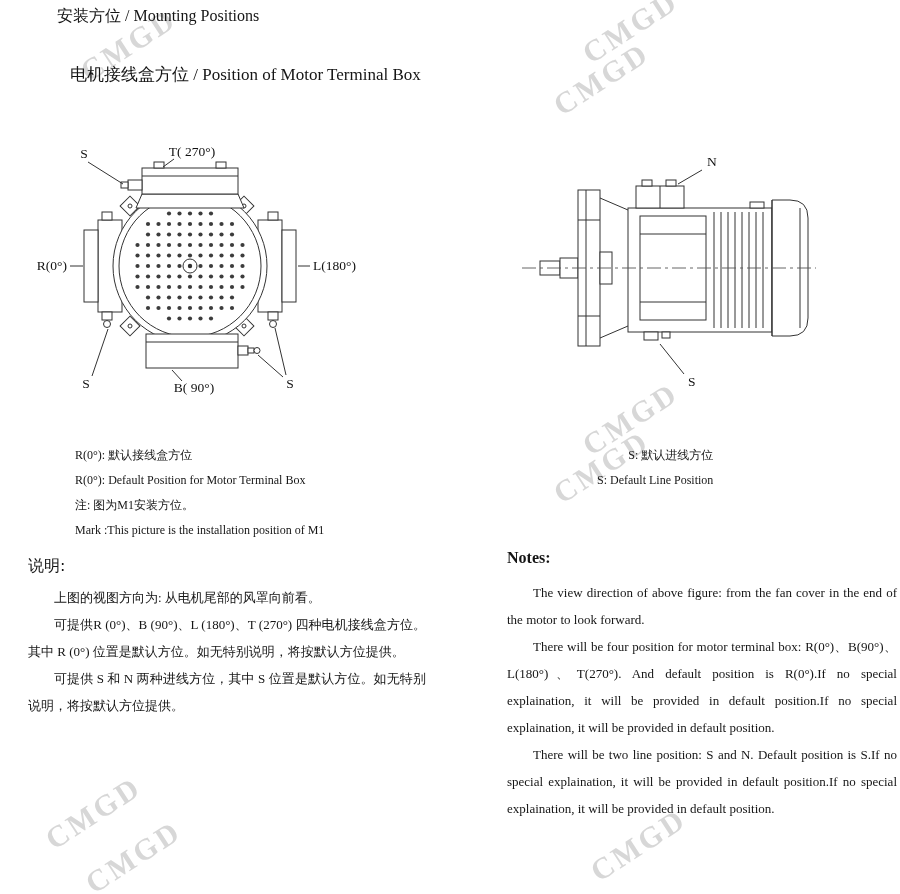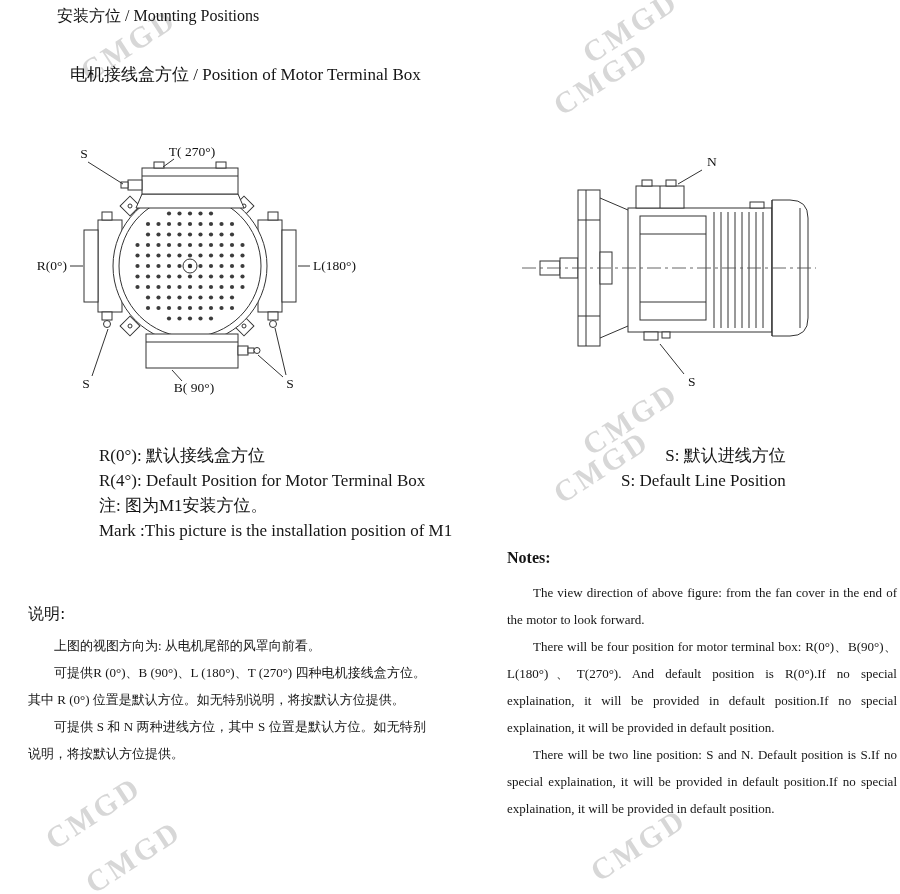--- a/index.html
+++ b/index.html
@@ -20,24 +20,24 @@
   .subtitle { position:absolute; left:70px; top:63px; font-size:17px; white-space:nowrap; }
   .fig { position:absolute; }
   .fig-front { left:22px; top:138px; }
   .fig-side  { left:520px; top:148px; }
   svg { overflow:visible; }
   svg .ln { fill:none; stroke:#333; stroke-width:1; }
   svg .fw { fill:#fff; stroke:#333; stroke-width:1; }
   svg .cl { fill:none; stroke:#555; stroke-width:0.9; }
   svg text { font-family:"Liberation Serif",serif; font-size:13.5px; fill:#111; }
   #fan-dots circle { fill:#3c3c3c; }
-  .caption { font-size:17px; line-height:25px; white-space:nowrap;margin-left:24px; }
+  .caption { font-size:12px; line-height:25px; white-space:nowrap; }
   .caption-front { position:absolute; left:75px; top:443px; }
   .caption-side  { position:absolute; left:597px; top:443px;text-align:right; }
-  .explain { position:absolute; left:28px; top:556px; width:398px;margin-top:48px; }
+  .explain { position:absolute; left:28px; top:556px; width:398px; }
   .explain-heading { font-size:16px; margin-bottom:7px; }
   .explain p, .notes p { font-size:13px; line-height:27px; text-align:justify; text-indent:2em; margin:0; }
   .notes { position:absolute; left:507px; top:549px; width:390px; }
   .notes-heading { font-weight:bold; font-size:16px; margin-bottom:12px; }
 </style>
 </head>
 <body>
 
 <div class="page">
 
@@ -288,21 +288,21 @@
 
     <line class="ln" x1="182" y1="22" x2="158" y2="36"></line>
     <line class="ln" x1="164" y1="226" x2="140" y2="196"></line>
 
     <text x="187" y="18">N</text>
     <text x="168" y="238">S</text>
   </svg>
 
   <div class="caption caption-front">
     <div>R(0°): 默认接线盒方位</div>
-    <div>R(4°): Default Position for Motor Terminal Box</div>
+    <div>R(0°): Default Position for Motor Terminal Box</div>
     <div>注: 图为M1安装方位。</div>
     <div>Mark :This picture is the installation position of M1</div>
   </div>
 
   <div class="caption caption-side">
     <div>S: 默认进线方位</div>
     <div>S: Default Line Position</div>
   </div>
 
   <div class="explain">

